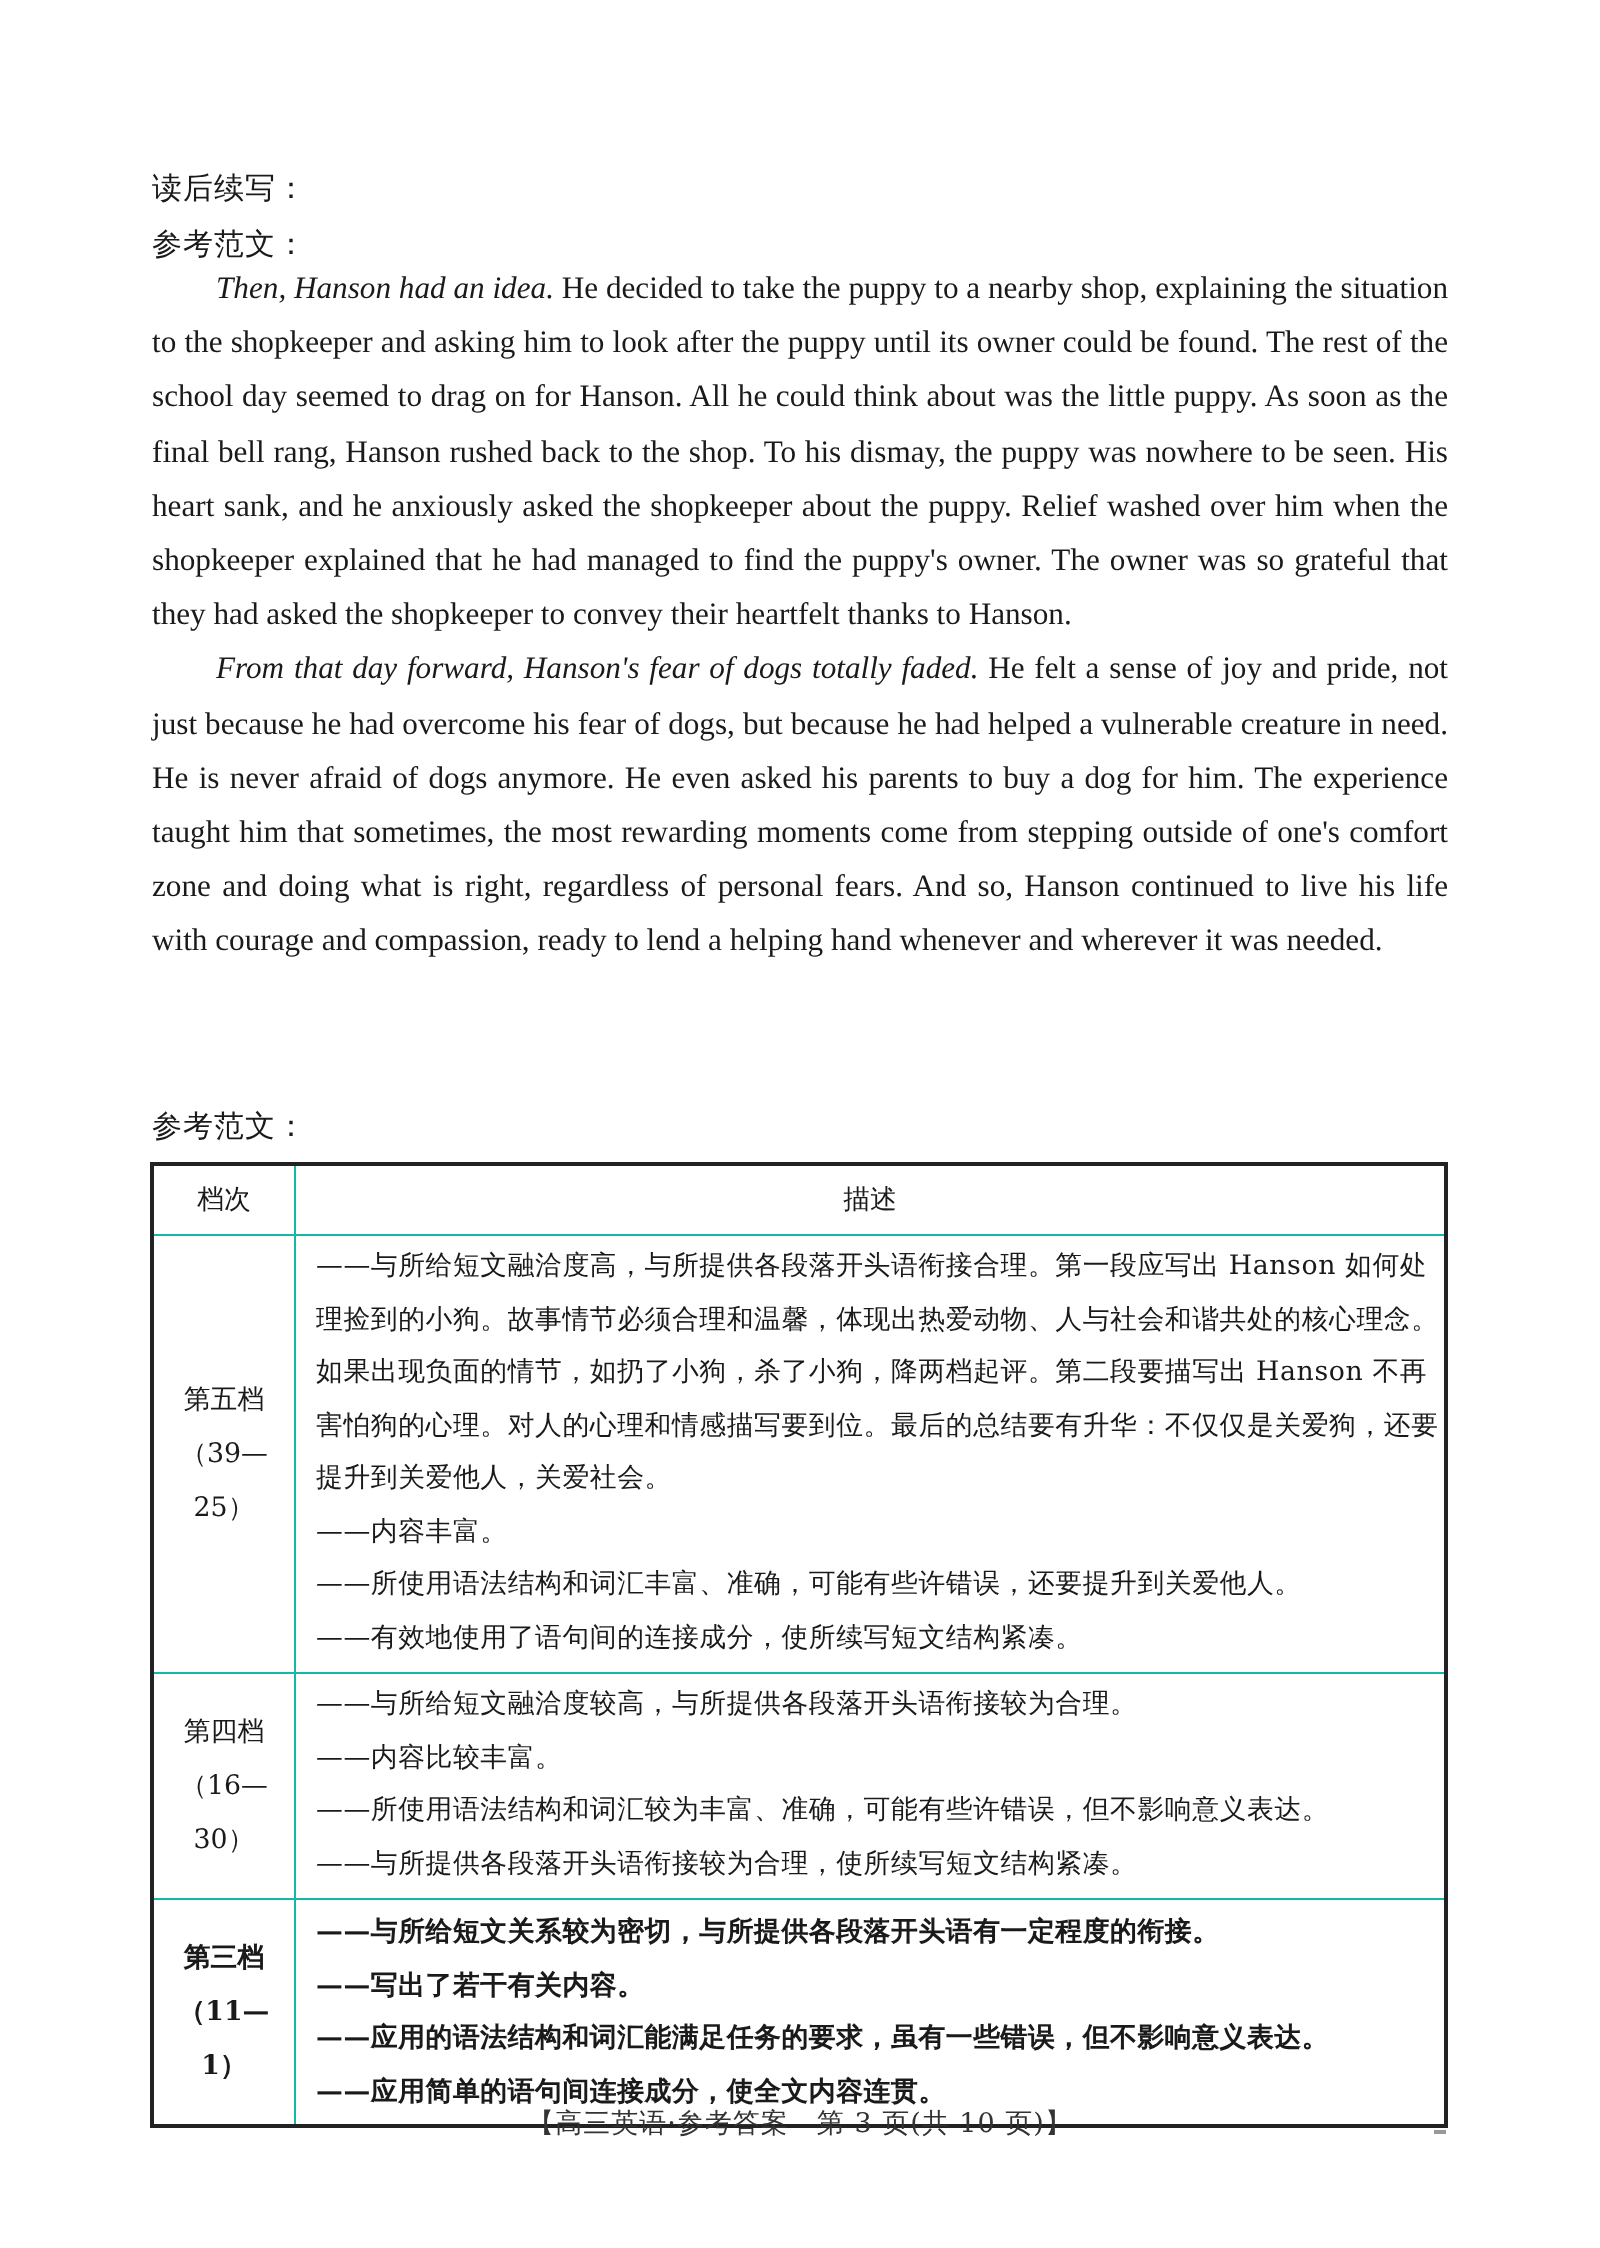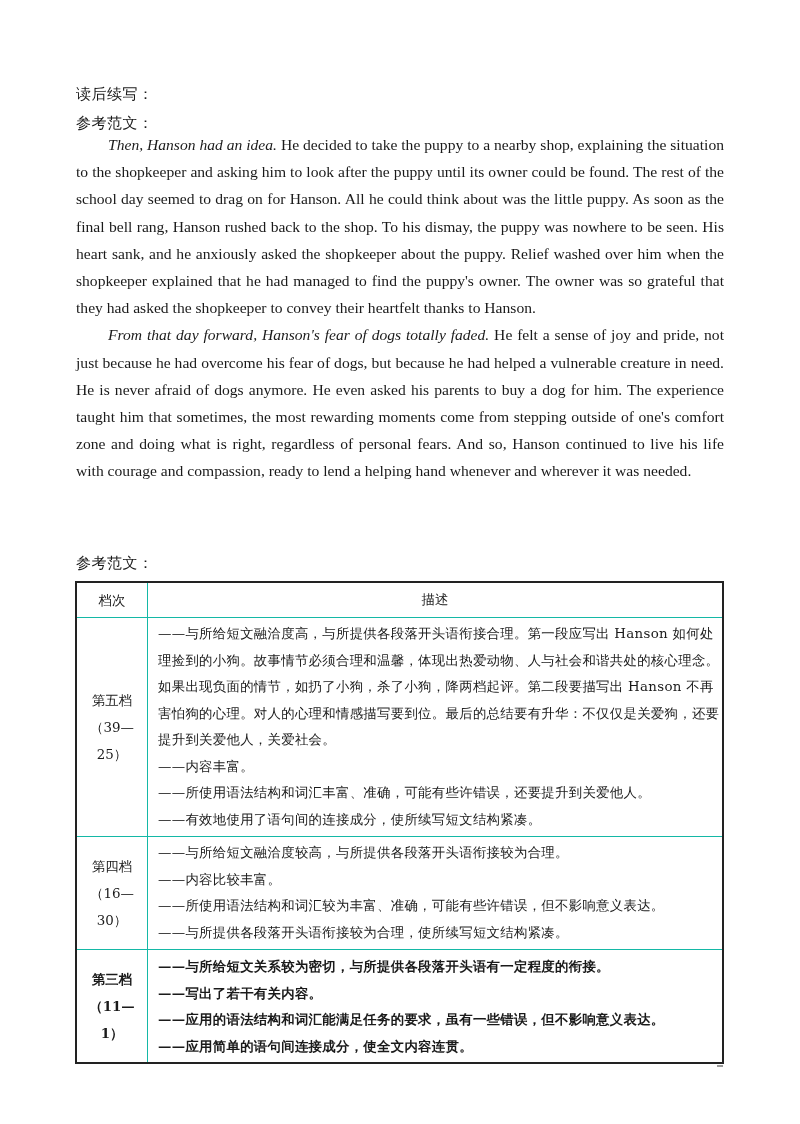--- a/index.html
+++ b/index.html
@@ -78,14 +78,15 @@
       <td class="col-desc">
         <span class="desc-line">——与所给短文关系较为密切，与所提供各段落开头语有一定程度的衔接。</span>
         <span class="desc-line">——写出了若干有关内容。</span>
         <span class="desc-line">——应用的语法结构和词汇能满足任务的要求，虽有一些错误，但不影响意义表达。</span>
         <span class="desc-line">——应用简单的语句间连接成分，使全文内容连贯。</span>
       </td>
     </tr>
   </tbody>
     </table>
 
+  <div class="footer">【高三英语·参考答案　第 3 页(共 10 页)】</div>
   <div class="artifact"></div>
 </div>
 
 </body></html>

